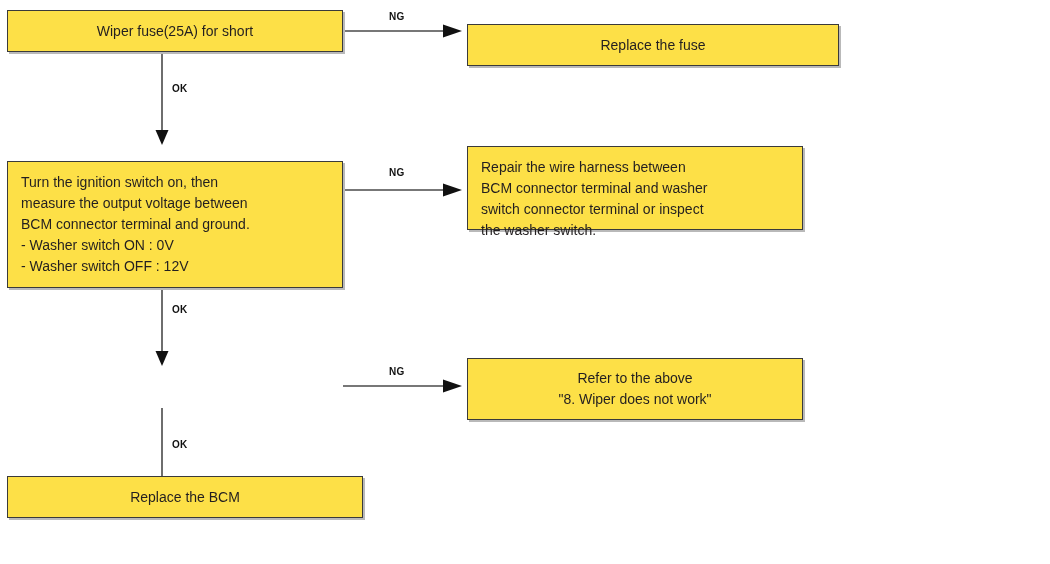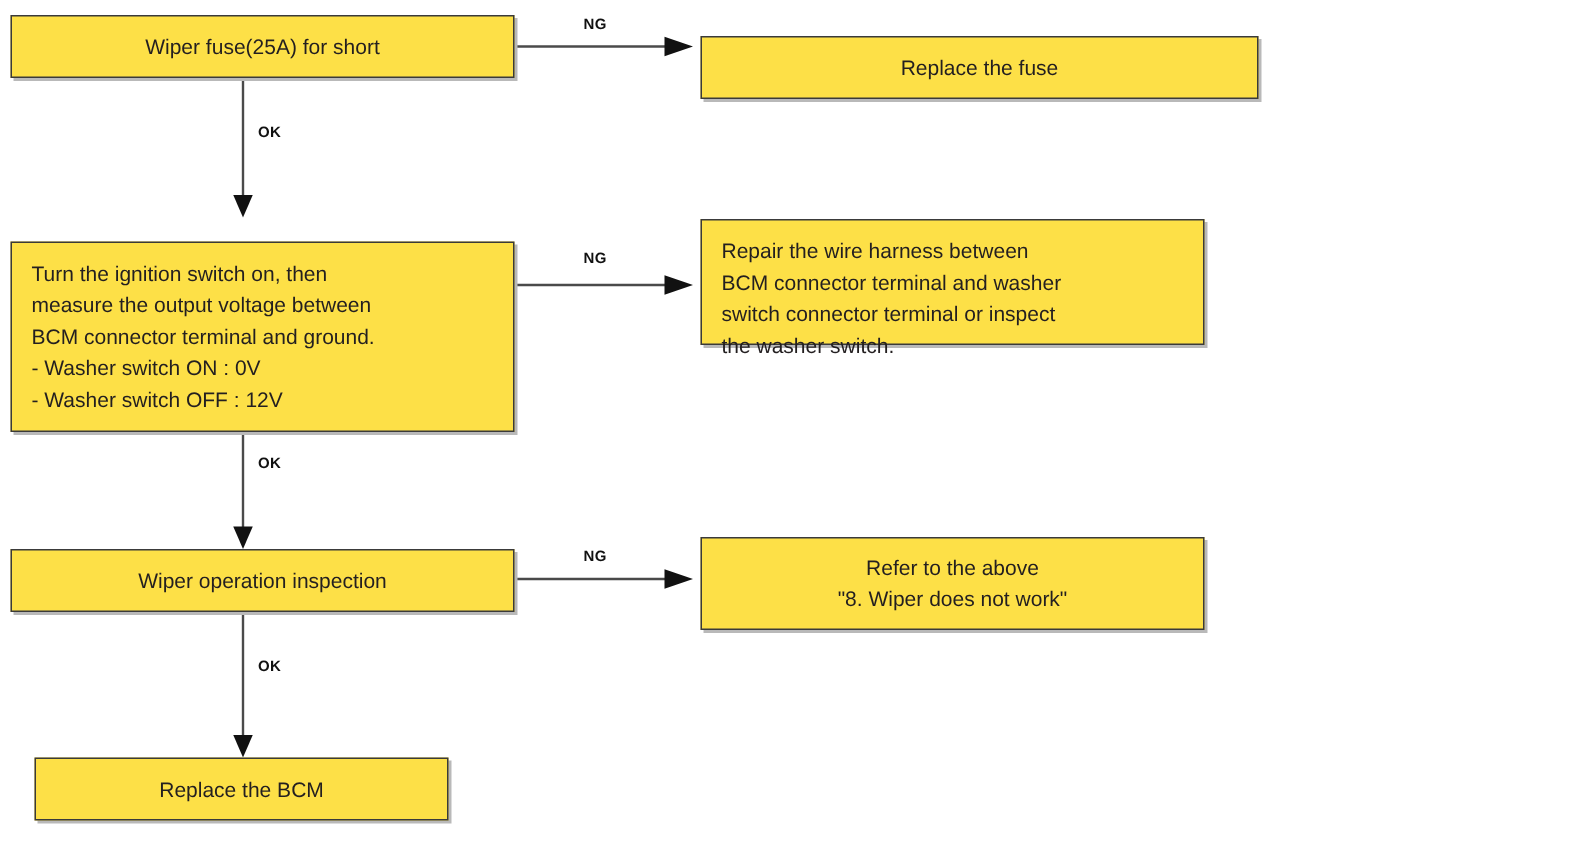--- a/index.html
+++ b/index.html
@@ -124,30 +124,27 @@
 - Washer switch OFF : 12V</span>
   </div>
 
   <div class="node leftalign" style="left:467px; top:146px; width:336px; height:84px;">
     <span>Repair the wire harness between
 BCM connector terminal and washer
 switch connector terminal or inspect
 the washer switch.</span>
   </div>
 
-  <div class="node center" style="left:7px; top:366px; width:336px; height:42px;">
-    <span>Wiper operation inspection</span>
-  </div>
 
   <div class="node center" style="left:467px; top:358px; width:336px; height:62px;">
     <span>Refer to the above
 "8. Wiper does not work"</span>
   </div>
 
-  <div class="node center" style="left:7px; top:505px; width:276px; height:42px;margin-left:16px;">
+  <div class="node center" style="left:7px; top:476px; width:356px; height:42px;">
     <span>Replace the BCM</span>
   </div>
 
   <div class="edge-label" style="left:389px; top:11px;">NG</div>
   <div class="edge-label" style="left:172px; top:83px;">OK</div>
   <div class="edge-label" style="left:389px; top:167px;">NG</div>
   <div class="edge-label" style="left:172px; top:304px;">OK</div>
   <div class="edge-label" style="left:389px; top:366px;">NG</div>
   <div class="edge-label" style="left:172px; top:439px;">OK</div>
 

